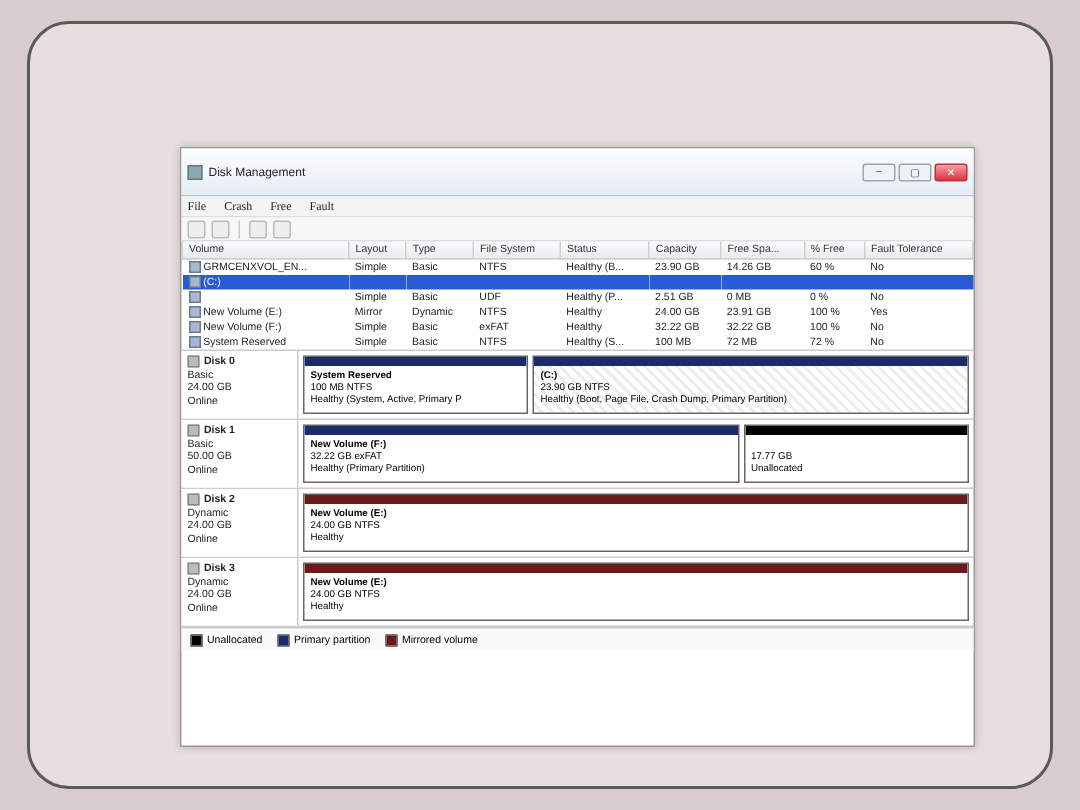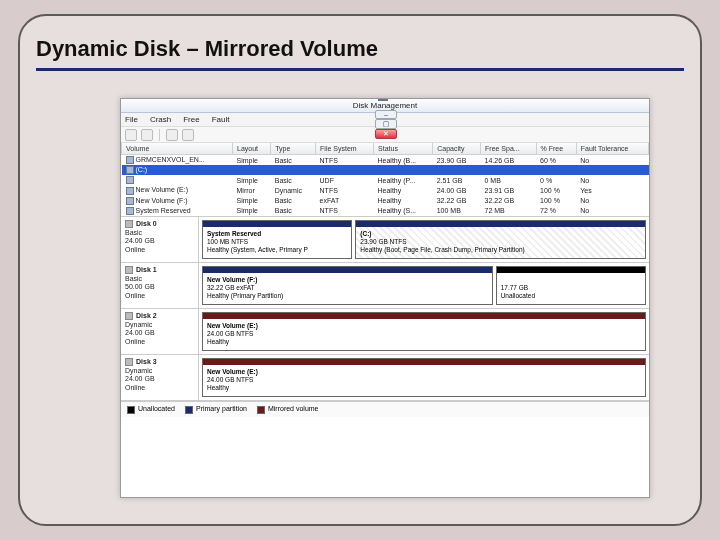--- a/index.html
+++ b/index.html
@@ -23,32 +23,32 @@
     border-bottom: 3px solid #1a2a6b;
     padding-bottom: 6px;
   }
   .dm-window {
     position: absolute; left: 100px; top: 82px; width: 530px; height: 400px;
     background: #fff;
     border: 1px solid #999;
     box-shadow: 0 0 6px rgba(0,0,0,0.2);
   }
   .titlebar {
-    height: 14px;
+    height: 32px;
     background: linear-gradient(#fdfdfe,#e6ecf5);
     border-bottom: 1px solid #b8c4d8;
     display: flex; align-items: center; padding: 0 4px;
-    font-size: 8px; color: #222; flex-direction: column;
+    font-size: 8px; color: #222;
   }
   .titlebar .spacer { flex: 1; }
   .winbtn { width: 22px; height: 12px; margin-left: 2px; border: 1px solid #9aa; background: #eef2f8; border-radius: 2px; display:flex;align-items:center;justify-content:center;font-size:7px;color:#444;}
   .winbtn.close { background: linear-gradient(#f7a0a0,#d34); color:#fff; border-color:#b33;}
   .menubar {
     height: 14px; background: #f4f4f4; border-bottom: 1px solid #ddd;
-    display: flex; align-items: center; padding: 0 4px; font-size: 8px; color: #222;
+    display: flex; align-items: center; padding: 0 4px; font-size: 8px; color: #222; font-family: Liberation Serif, serif;
   }
   .menubar span { margin-right: 12px; }
   .toolbar {
     height: 16px; background: #f7f7f7; border-bottom: 1px solid #ddd;
     display:flex;align-items:center;padding:0 4px;gap:4px;
   }
   .toolbtn { width:12px;height:12px;border:1px solid #bbb;background:#eee;border-radius:2px;}
   .toolsep { width:1px;height:12px;background:#ccc;margin:0 2px;}
   .vol-table { width:100%; border-collapse: collapse; font-size:7px; }
   .vol-table th {
@@ -77,21 +77,20 @@
   .s-maroon { background:#6b1a1a; }
   .s-black { background:#000; }
   .part.hatch { background: repeating-linear-gradient(45deg,#fff,#fff 3px,#eee 3px,#eee 5px); }
   .legend { height:16px; border-top:1px solid #ccc; background:#fafafa; display:flex;align-items:center;padding:0 6px;gap:10px;font-size:7px;}
   .lg-sw { width:8px;height:8px;border:1px solid #666;display:inline-block;margin-right:3px;vertical-align:middle;}
 </style>
 </head>
 <body>
 
 <div class="slide">
-  <div class="slide-title">Dynamic Disk – Mirrored Volume</div>
 
   <div class="dm-window">
     <div class="titlebar">
       <span style="display:inline-block;width:10px;height:10px;background:#8aa;margin-right:4px;border:1px solid #678;"></span>
       <span>Disk Management</span>
       <div class="spacer"></div>
       <div class="winbtn">–</div>
       <div class="winbtn">▢</div>
       <div class="winbtn close">✕</div>
     </div>

